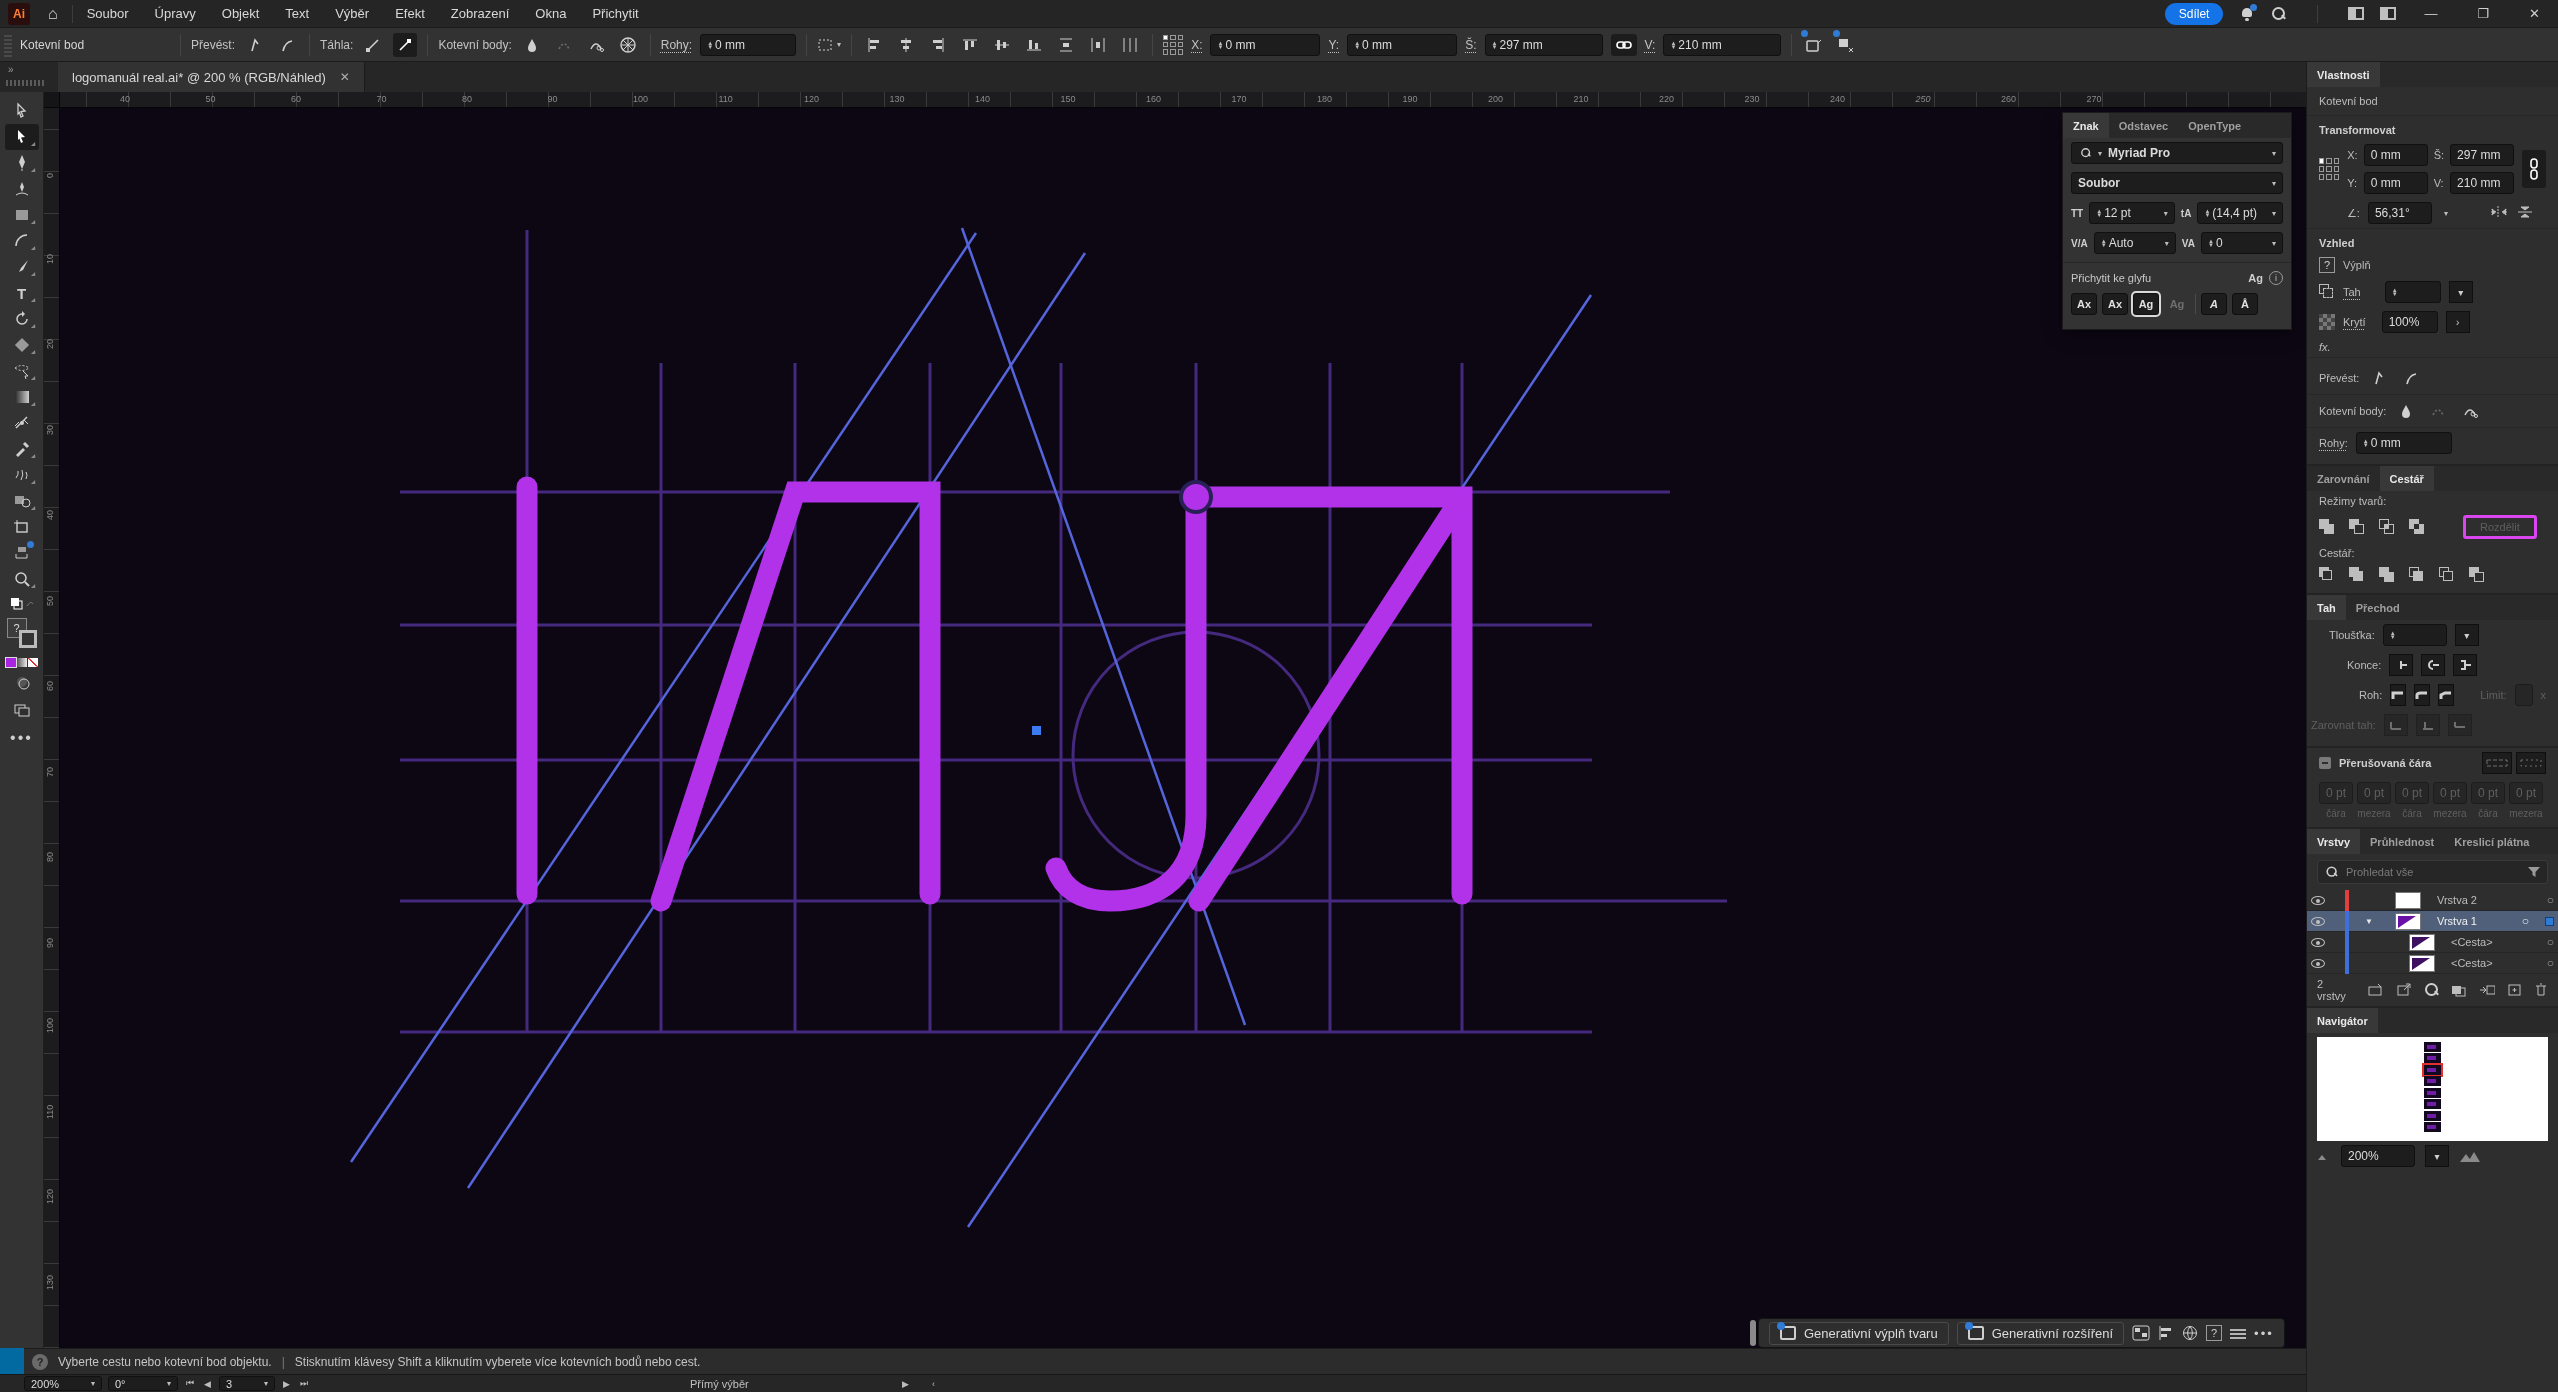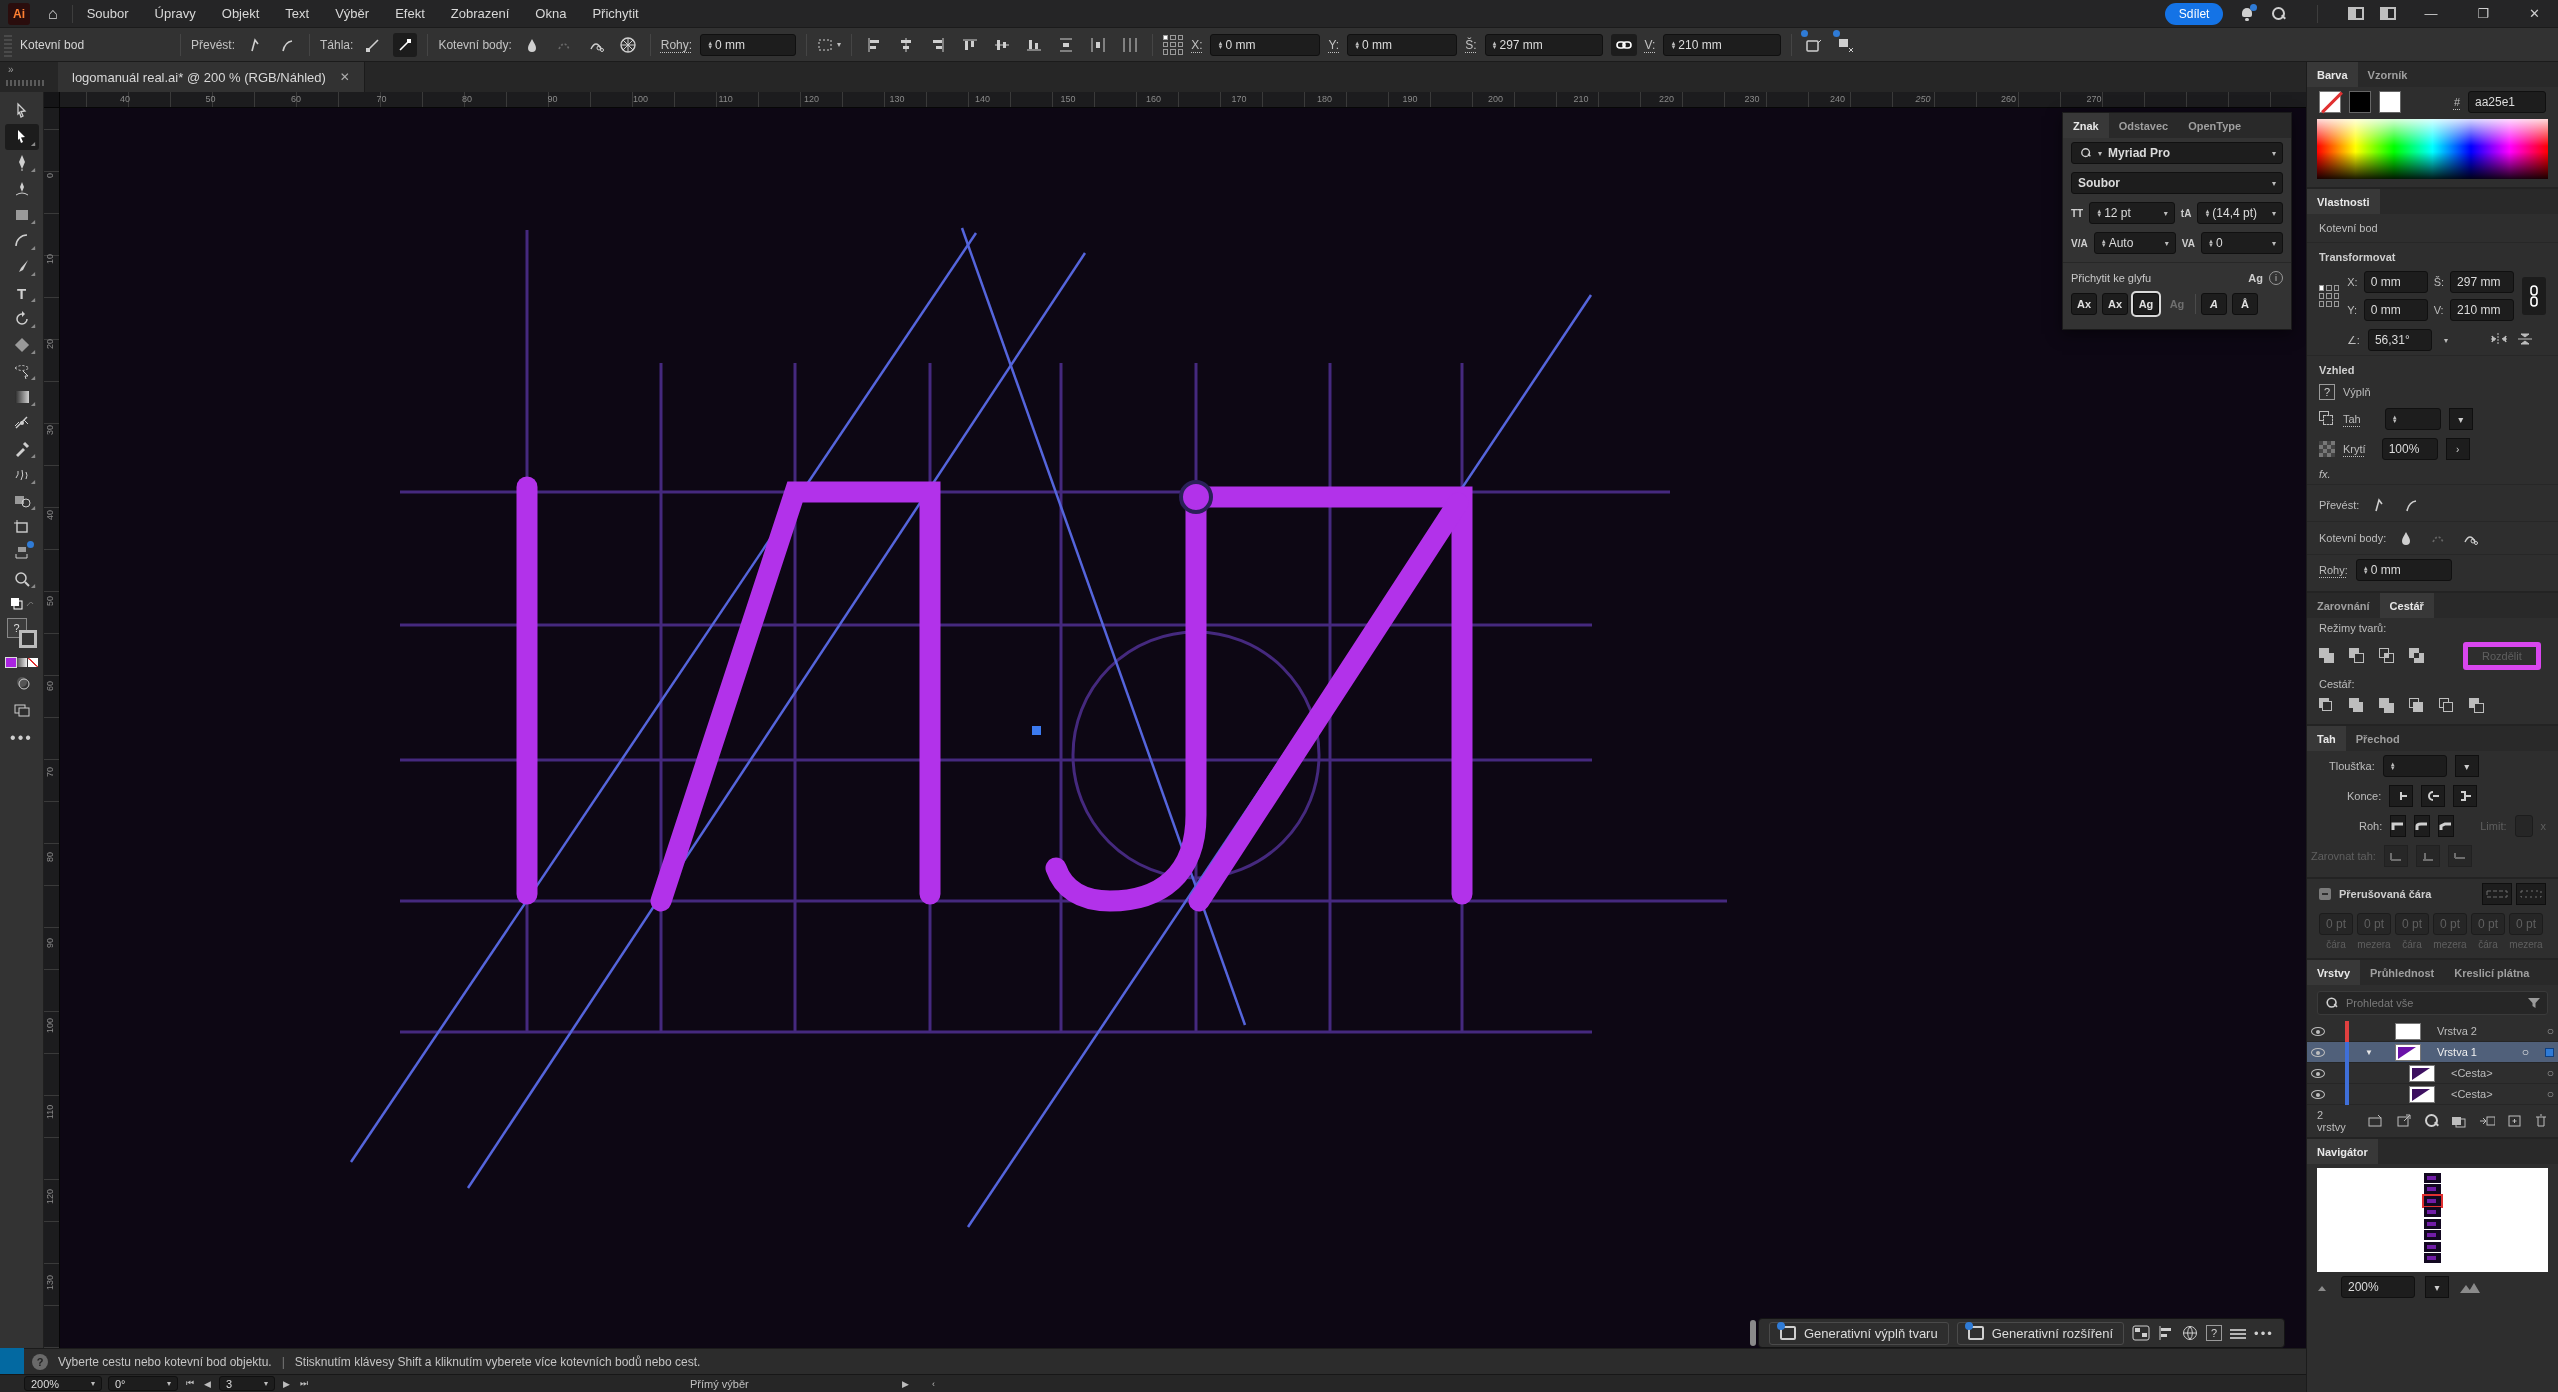--- a/index.html
+++ b/index.html
@@ -680,37 +680,20 @@
       <span class="glyphbtn sel">Ag</span>
       <span class="glyphbtn dim">Ag</span>
       <span style="width:1px;height:20px;background:#4a4a4a"></span>
       <span class="glyphbtn" style="font-style:italic">A</span>
       <span class="glyphbtn">Å</span>
     </div>
   </div>
 
   <div id="rightcol">
 
-    <div class="sect" style="padding-bottom:6px">
-      <div class="ptabs">
-        <span class="ptab on">Barva</span>
-        <span class="ptab">Vzorník</span>
-        <span class="pmenu"><span class="hamb"></span></span>
-      </div>
-      <div class="rrow">
-        <span class="swatchN"></span>
-        <span style="width:22px;height:22px;background:#000;border:1px solid #666"></span>
-        <span style="width:22px;height:22px;background:#fff;border:1px solid #666"></span>
-        <span style="margin-left:auto" class="ulbl">#</span>
-        <span class="fld" style="width:78px">
-            <span>aa25e1</span>
-          </span>
-      </div>
-      <div class="spectrum"></div>
-    </div>
 
     <div class="sect">
       <div class="ptabs">
           <span class="ptab on">Vlastnosti</span>
         </div>
       <div class="rrow" style="padding:8px 12px">
           <span>Kotevní bod</span>
         </div>
       <div class="sub rrow" style="padding-top:8px">
           <b style="color:#cfcfcf">Transformovat</b>
@@ -863,21 +846,21 @@
         <span class="sqico">
             <b style="left:0;top:0"></b>
             <b style="left:5px;top:5px"></b>
             <i style="position:absolute;left:5px;top:5px;width:5px;height:5px;background:#bdbdbd"></i>
           </span>
         <span class="sqico">
             <b class="f" style="left:0;top:0"></b>
             <b class="f" style="left:5px;top:5px"></b>
             <i style="position:absolute;left:5px;top:5px;width:5px;height:5px;background:#2e2e2e"></i>
           </span>
-        <span class="disab" style="margin-left:24px;padding:3px 14px;border:5px solid #d946ef;border-radius:3px">Rozdělit</span>
+        <span class="disab" style="margin-left:24px;padding:3px 14px;border:3px solid #d946ef;border-radius:3px">Rozdělit</span>
       </div>
       <div class="rrow">
           <span>Cestář:</span>
         </div>
       <div class="rrow" style="gap:14px;padding-bottom:10px">
         <span class="sqico">
             <b class="f" style="left:0;top:0"></b>
             <b style="left:3px;top:3px"></b>
           </span>
         <span class="sqico">

